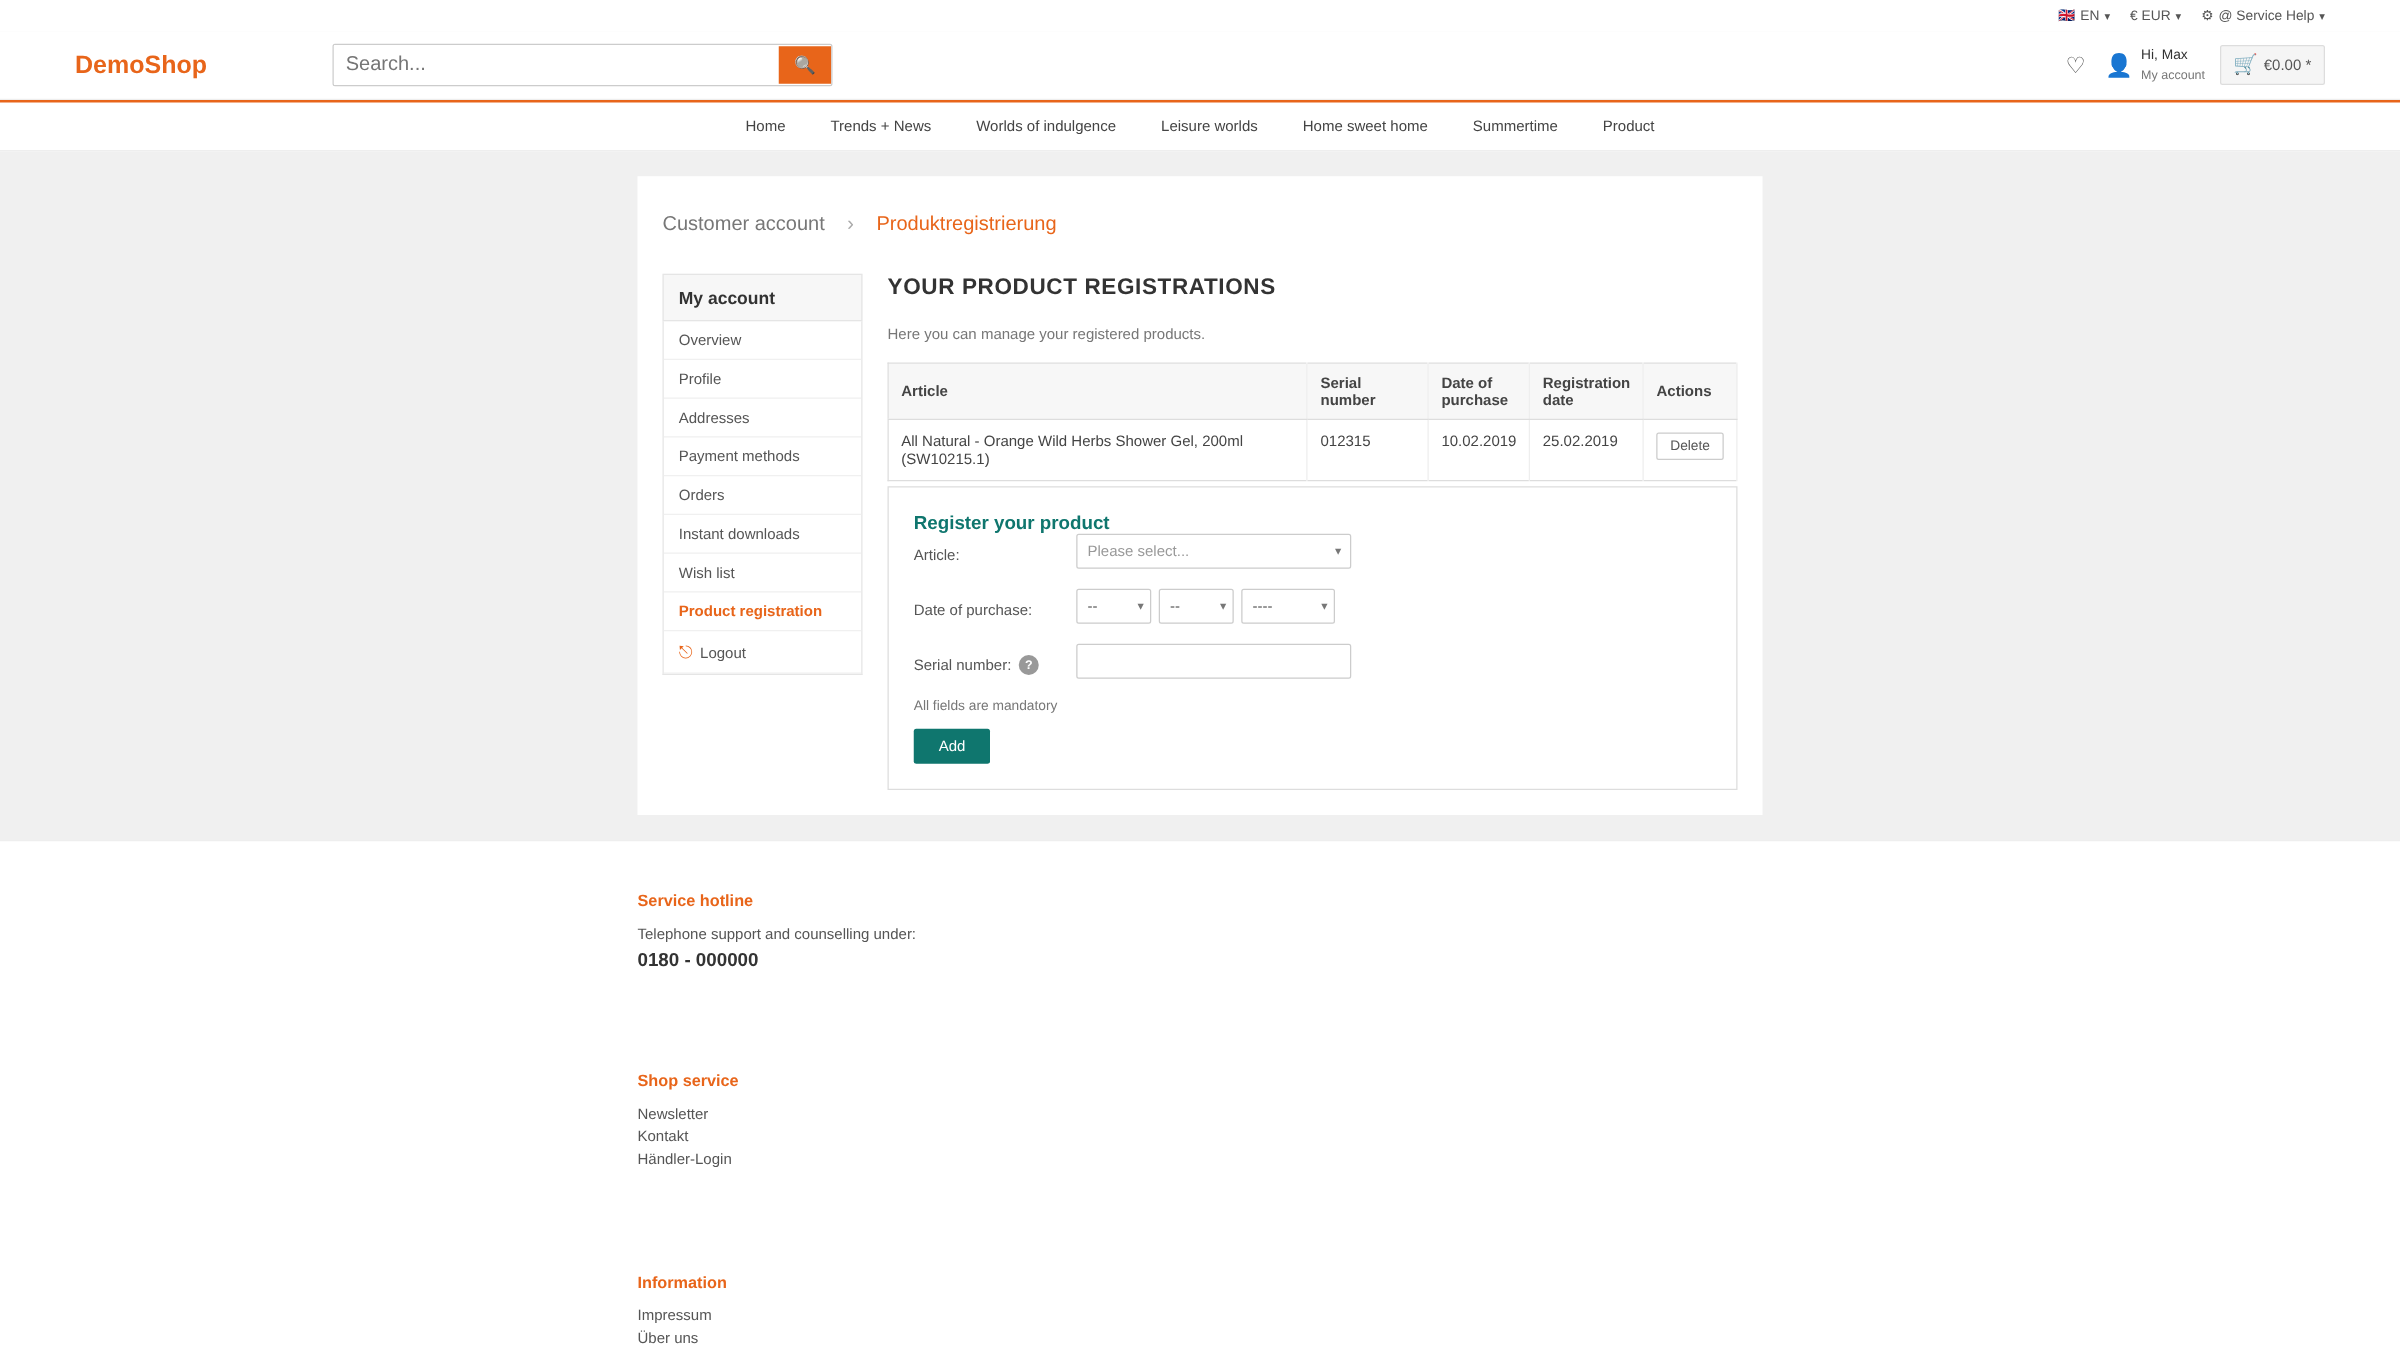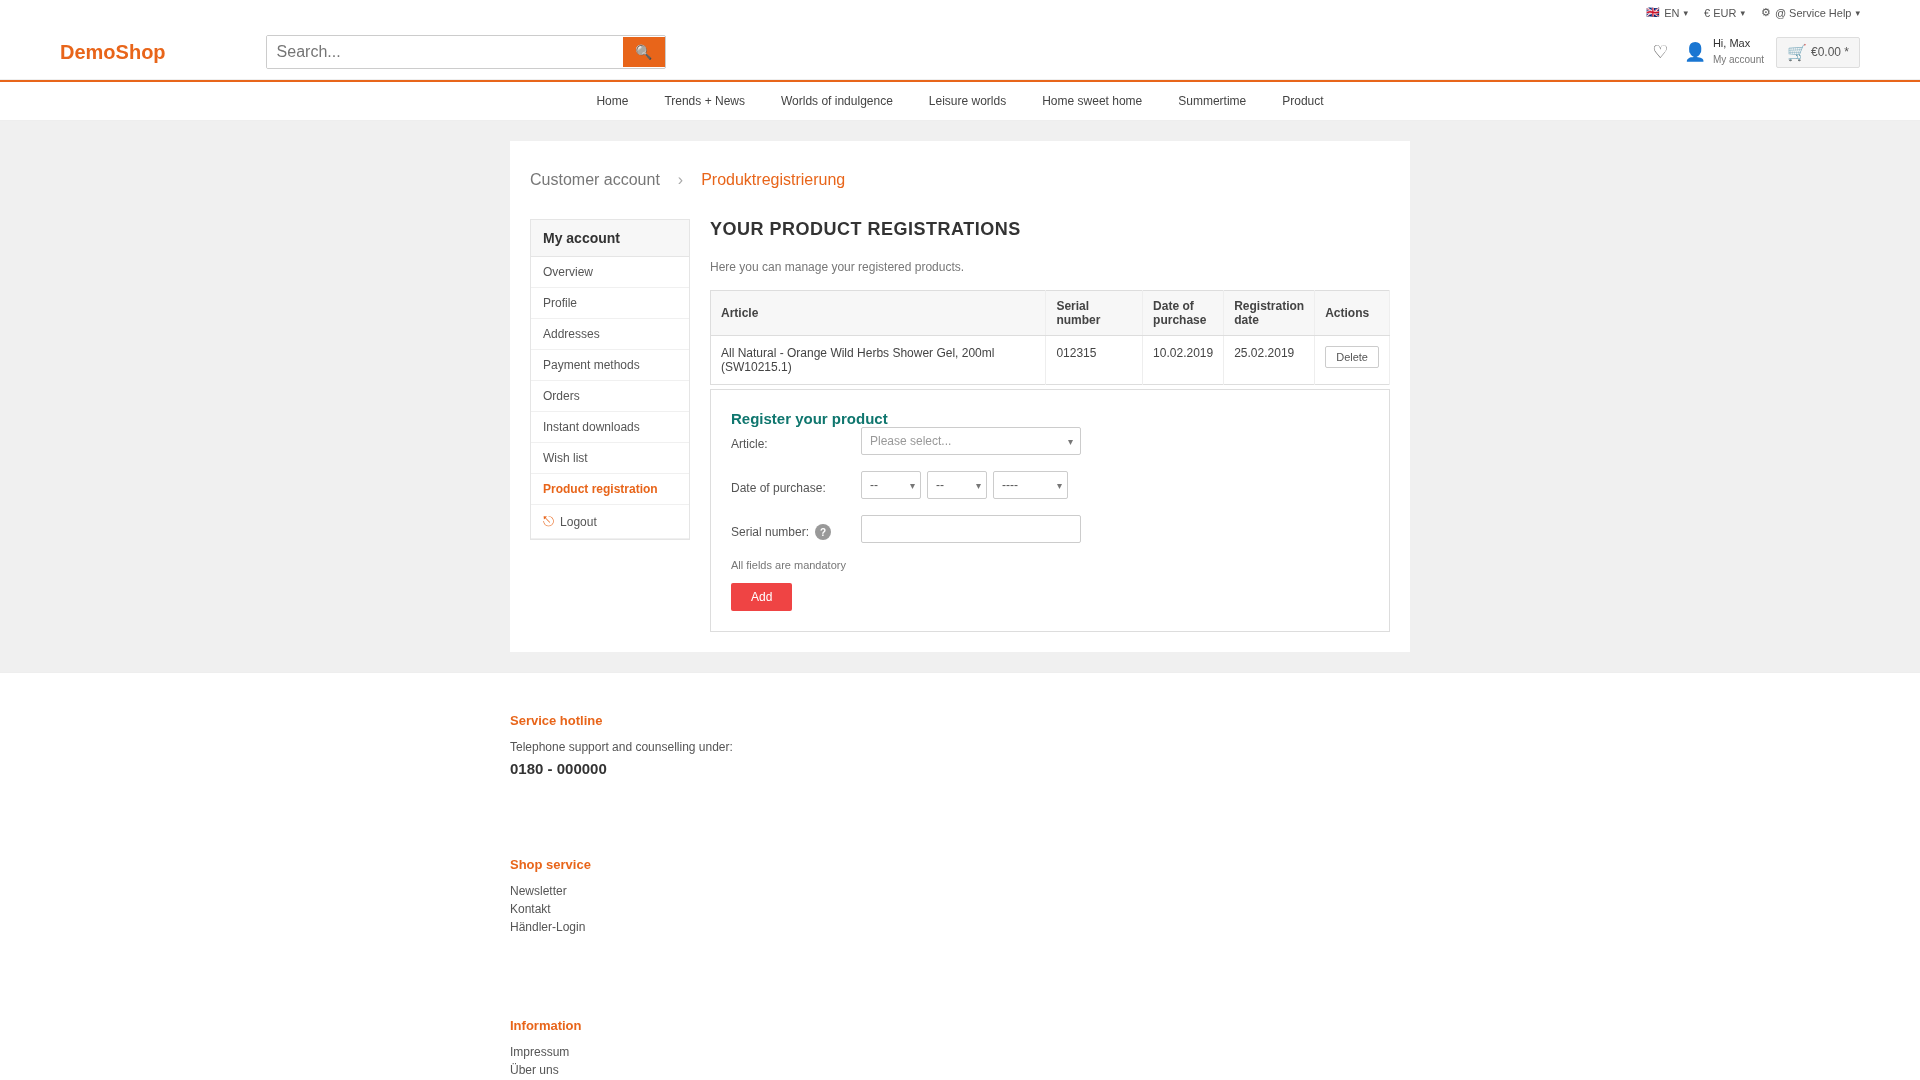--- a/index.html
+++ b/index.html
@@ -357,21 +357,21 @@
       font-weight: bold;
       cursor: pointer;
     }
     .mandatory-note {
       font-size: 11px;
       color: #777;
       margin-bottom: 12px;
       margin-top: 4px;
     }
     .add-btn {
-      background: #ef4444;
+      background: #0f766e;
       border: none;
       color: #fff;
       padding: 7px 20px;
       font-size: 12px;
       cursor: pointer;
       border-radius: 2px;
     }
 
     
     .footer {

